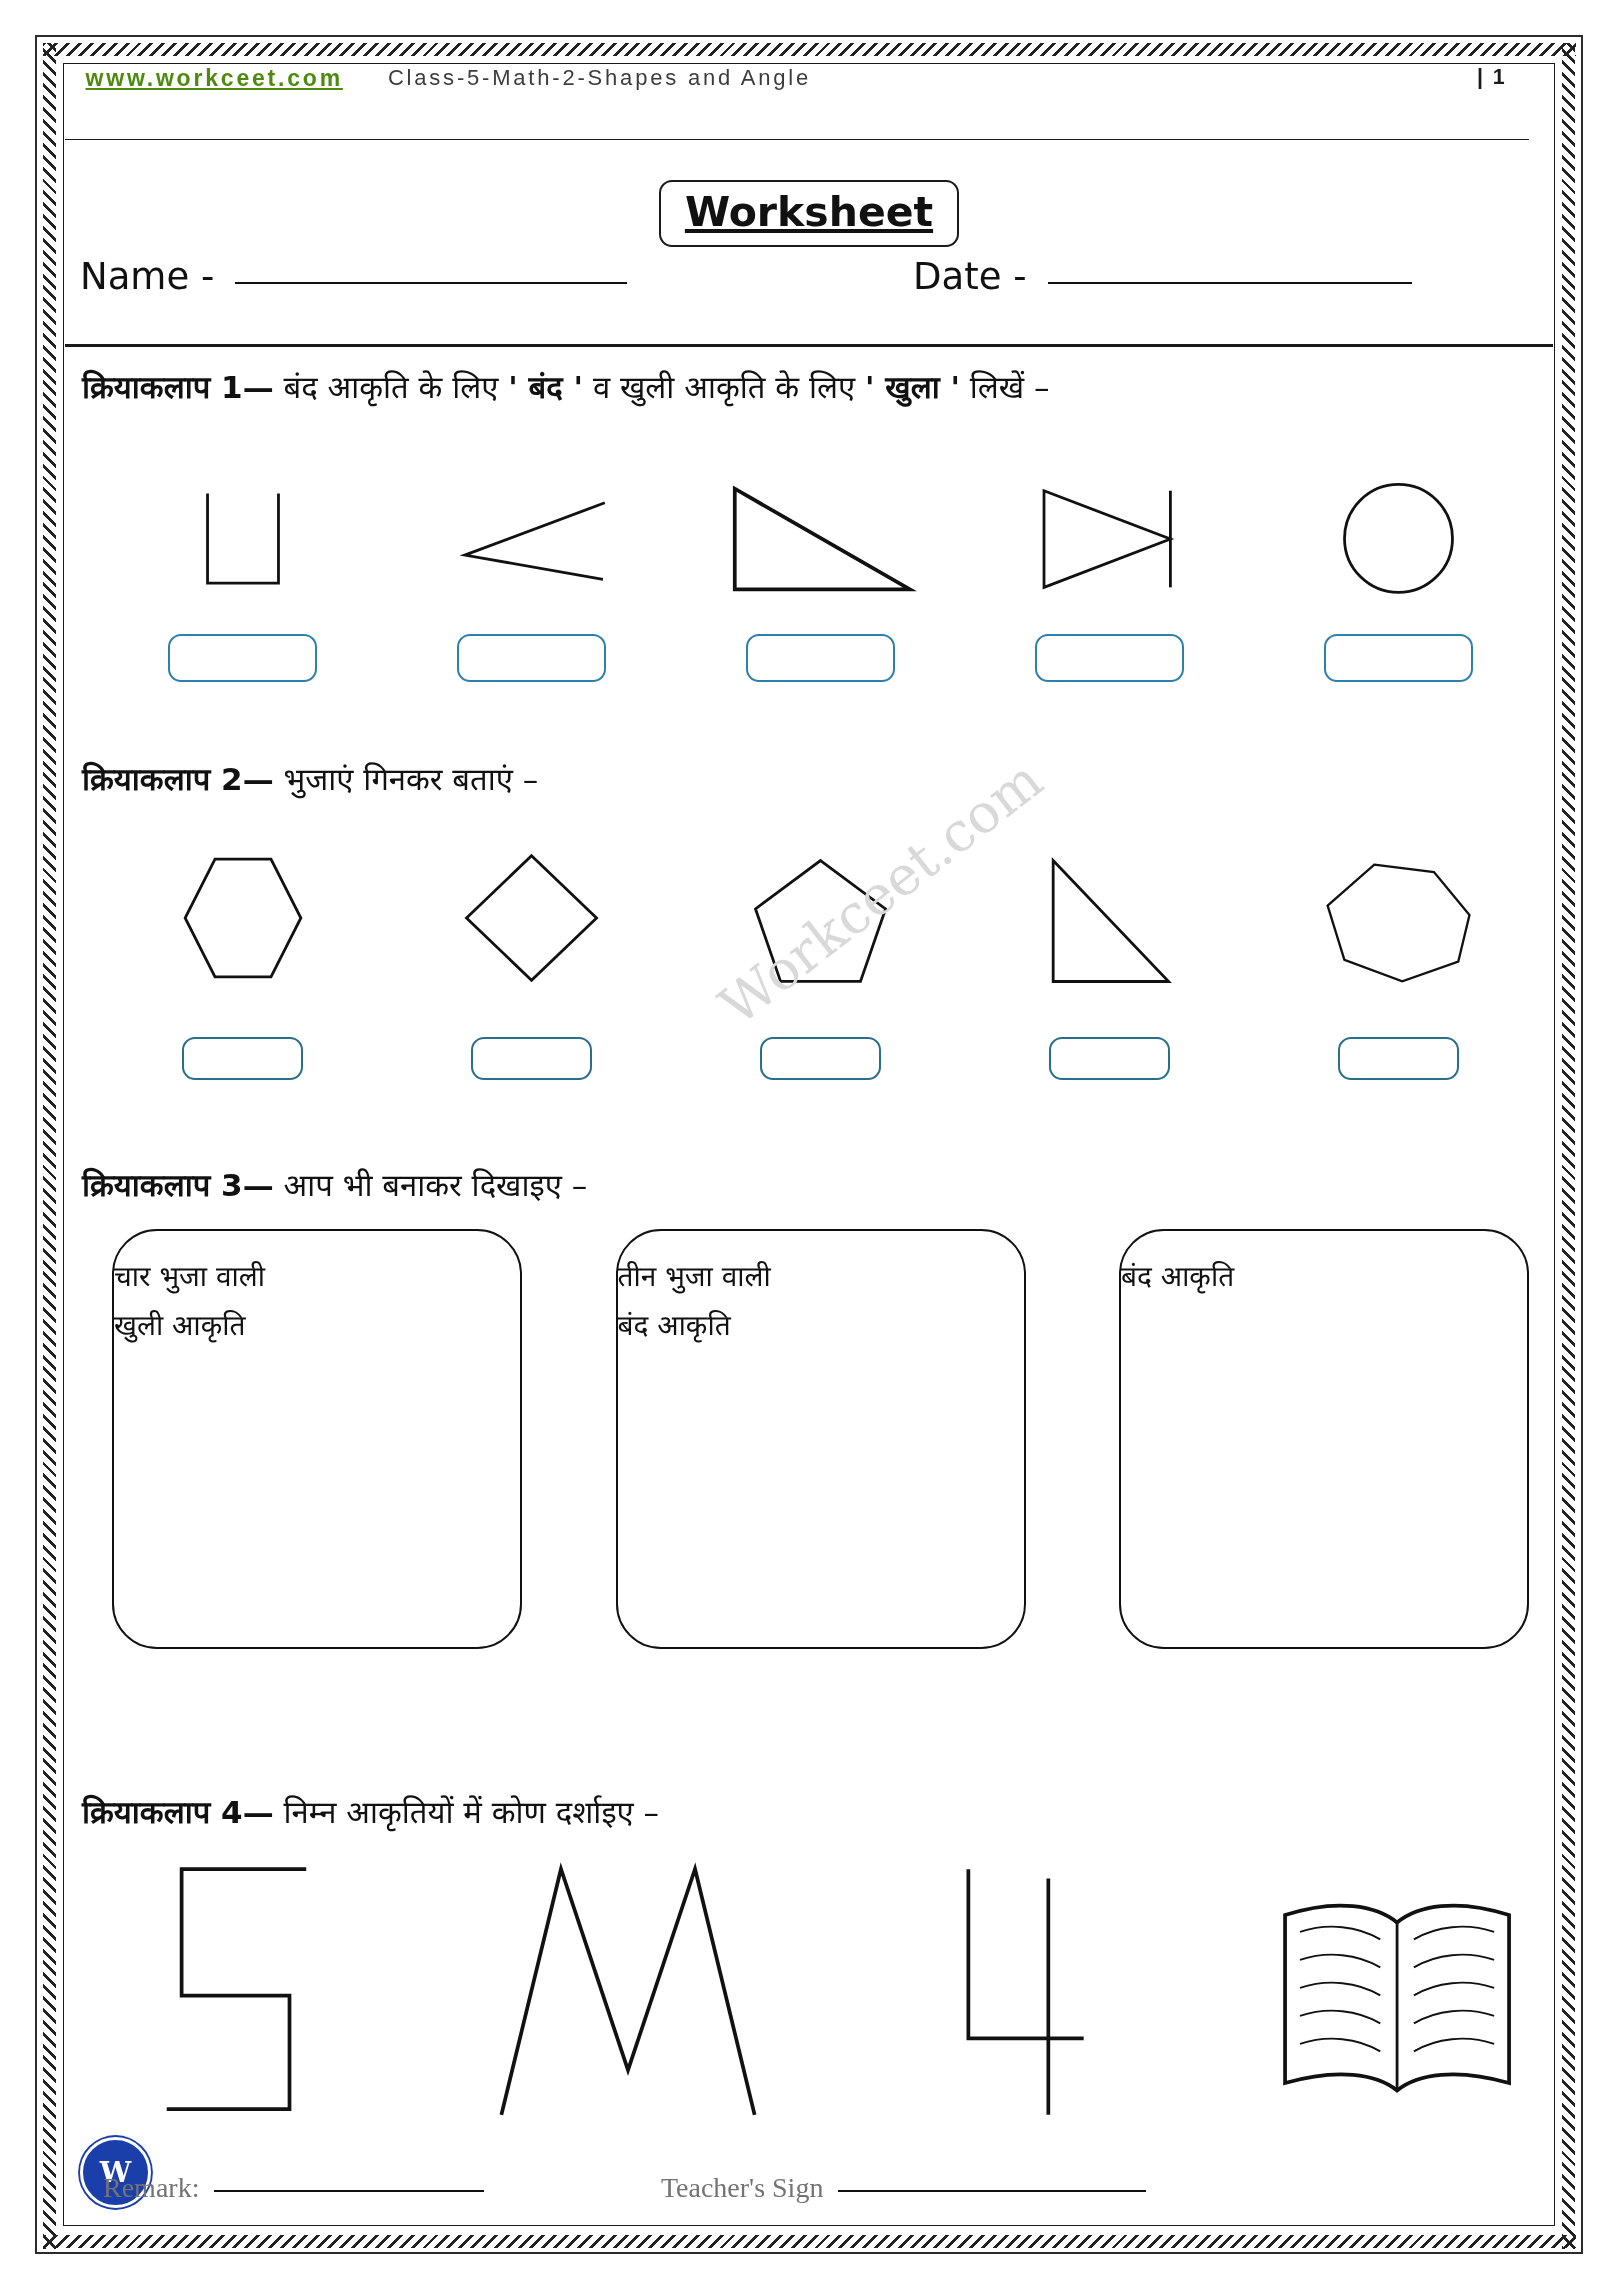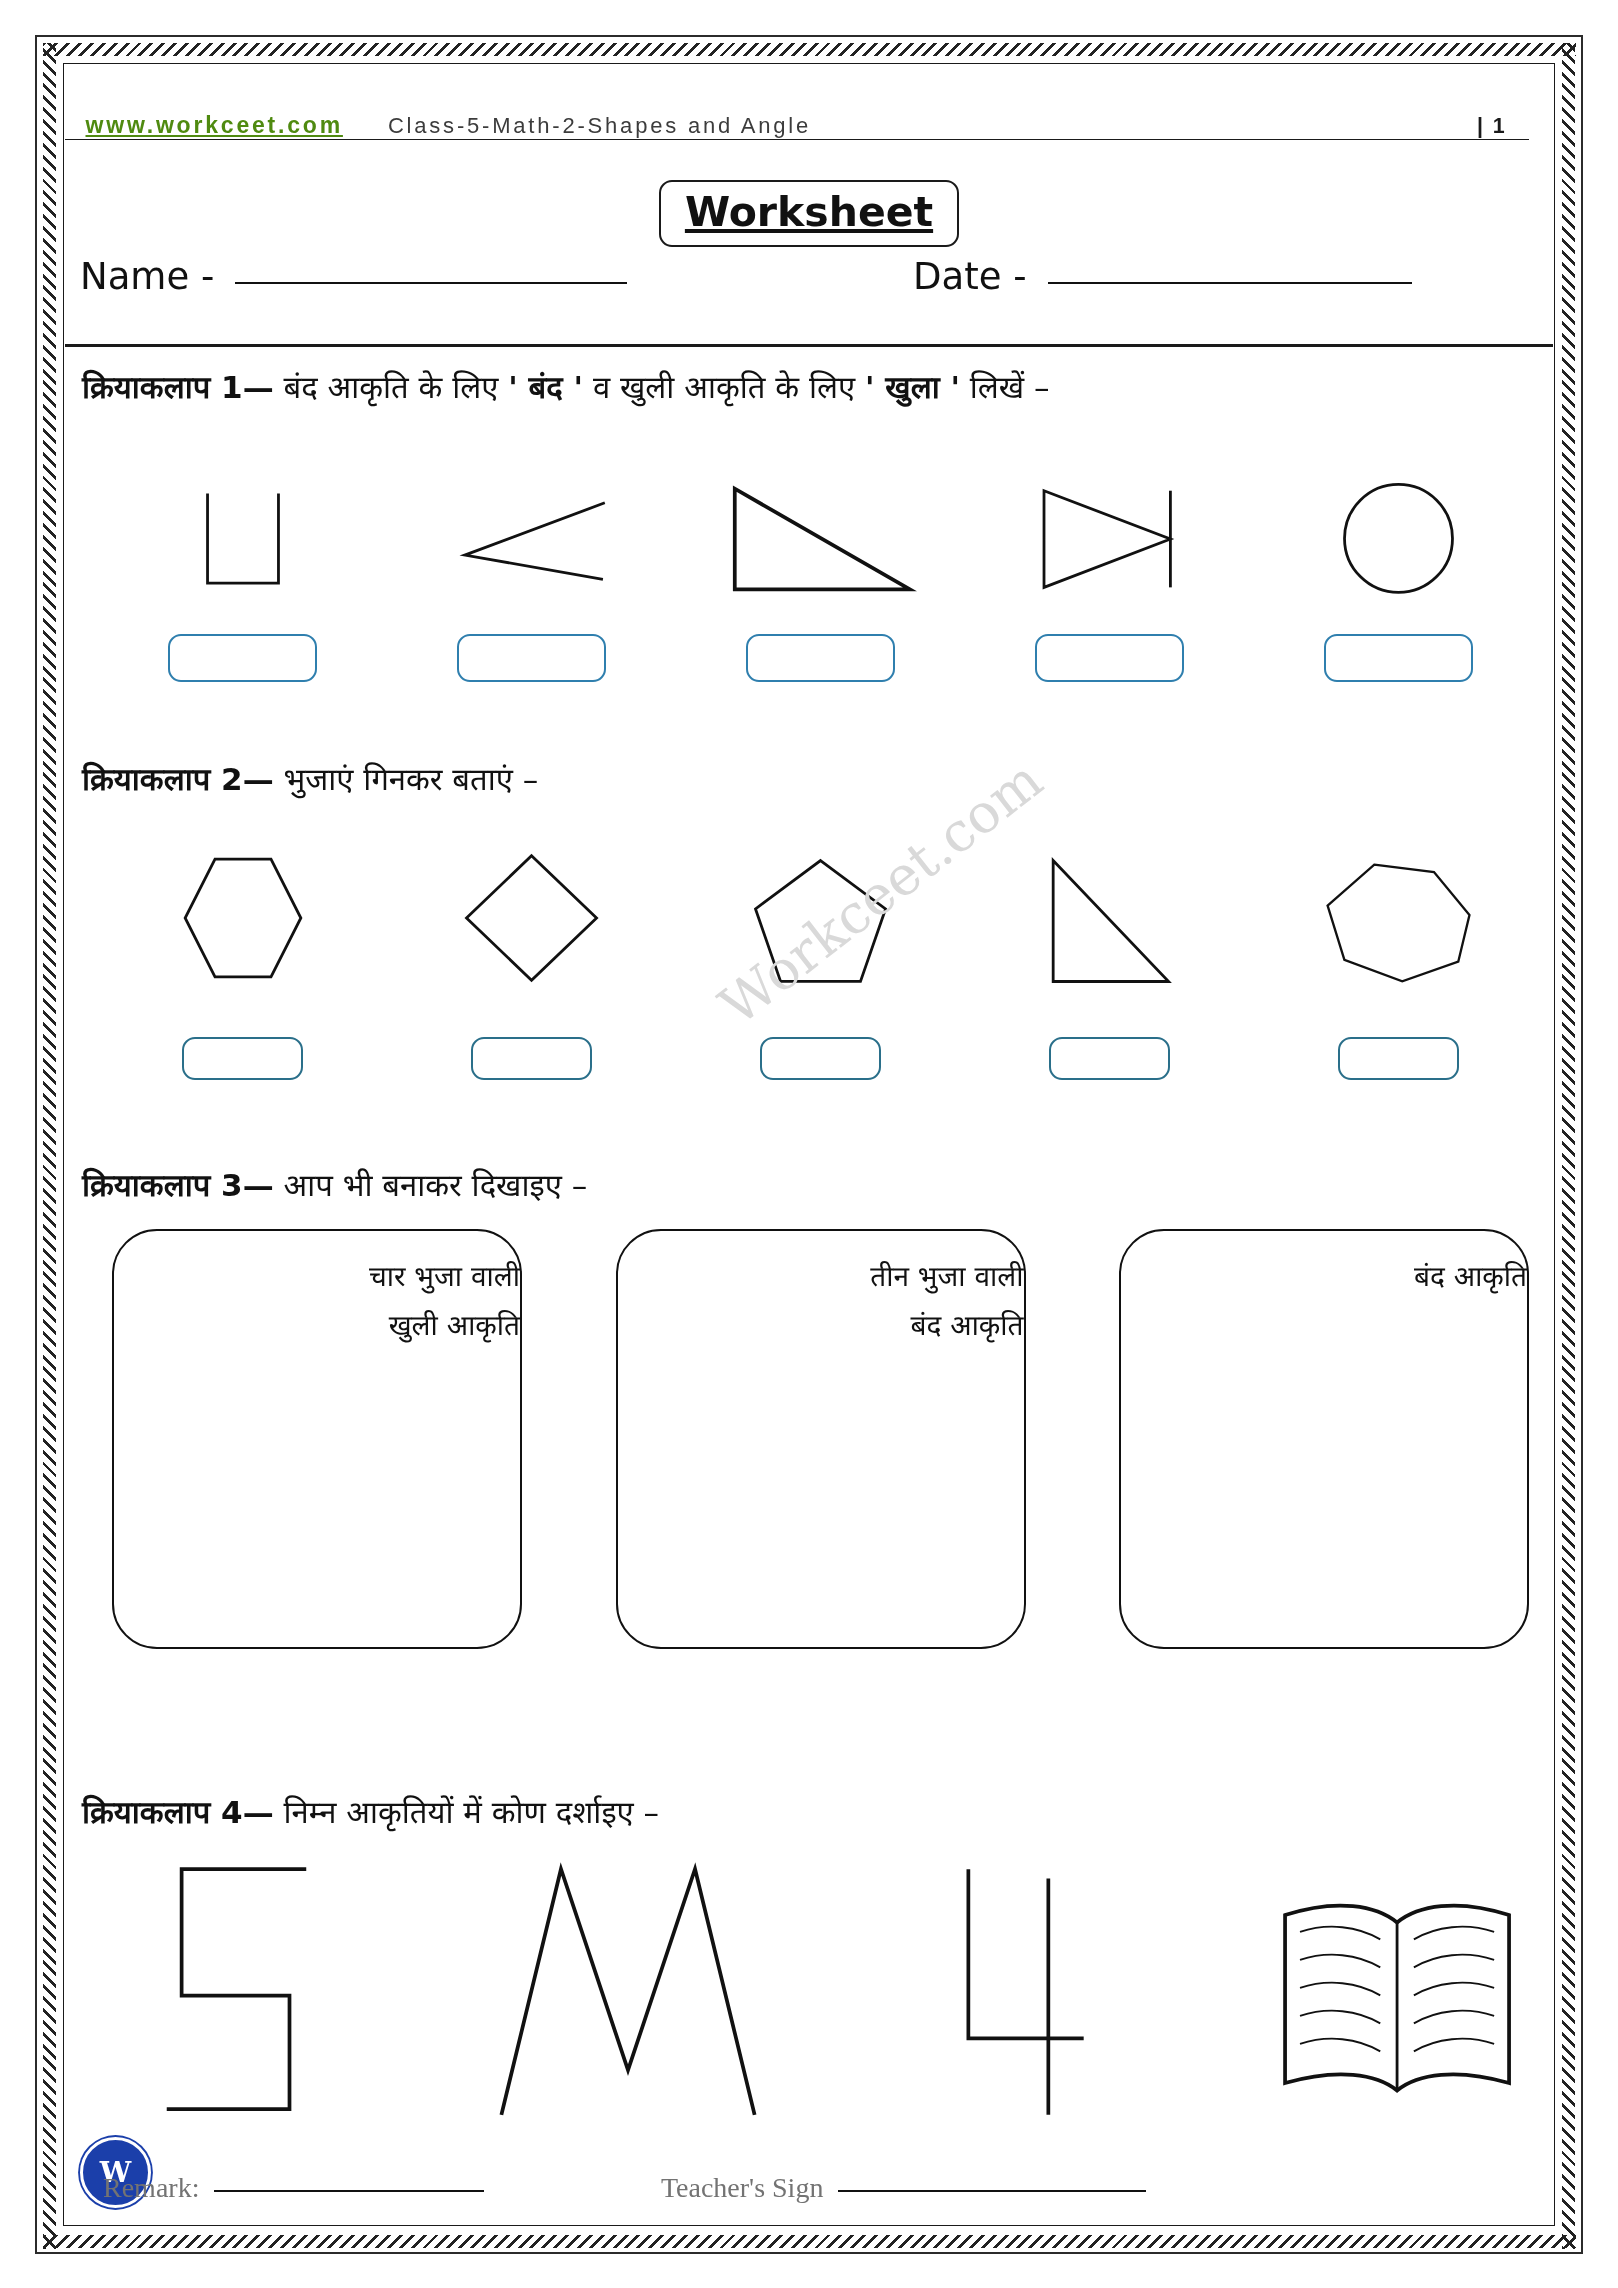--- a/index.html
+++ b/index.html
@@ -50,21 +50,21 @@
   }
 
   
   .header {
     position: absolute;
     left: 65px;
     top: 65px;
     width: 1464px;
     height: 75px;
     display: flex;
-    align-items: flex-end;
+    align-items: flex-start;
     box-sizing: border-box;
     border-bottom: 1.9px solid #1a1a1a;
   }
   .site {
     margin-left: 20.5px;
     color: #4f8a10;
     font-size: 23px;
     letter-spacing: 2.8px;
     font-weight: bold;
     text-decoration: underline;
@@ -212,23 +212,22 @@
     display: flex;
     justify-content: space-between;
   }
   .bigbox {
     width: 410px;
     height: 420px;
     border: 2.8px solid #111;
     border-radius: 45px;
     box-sizing: border-box;
     padding-top: 20.5px;
-    text-align: right;
+    text-align: left;
     background: transparent;
-    padding-left: 36px;
   }
   .bigbox div {
     font-size: 28px;
     color: #111;
     line-height: 1.75;
     font-family: "DejaVu Sans", sans-serif;
   }
 
   
   .watermark {

